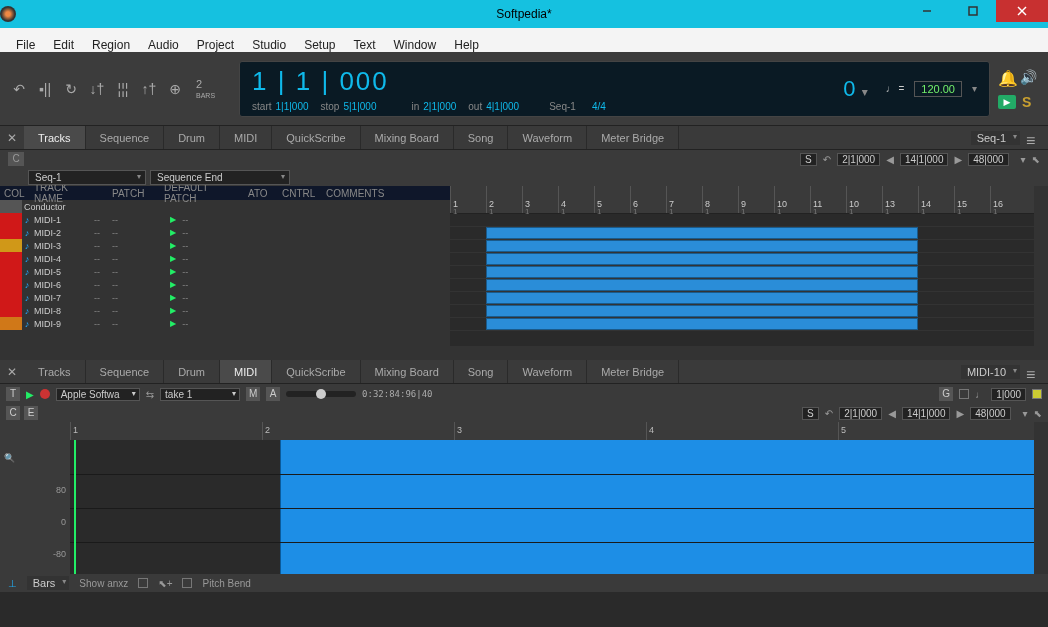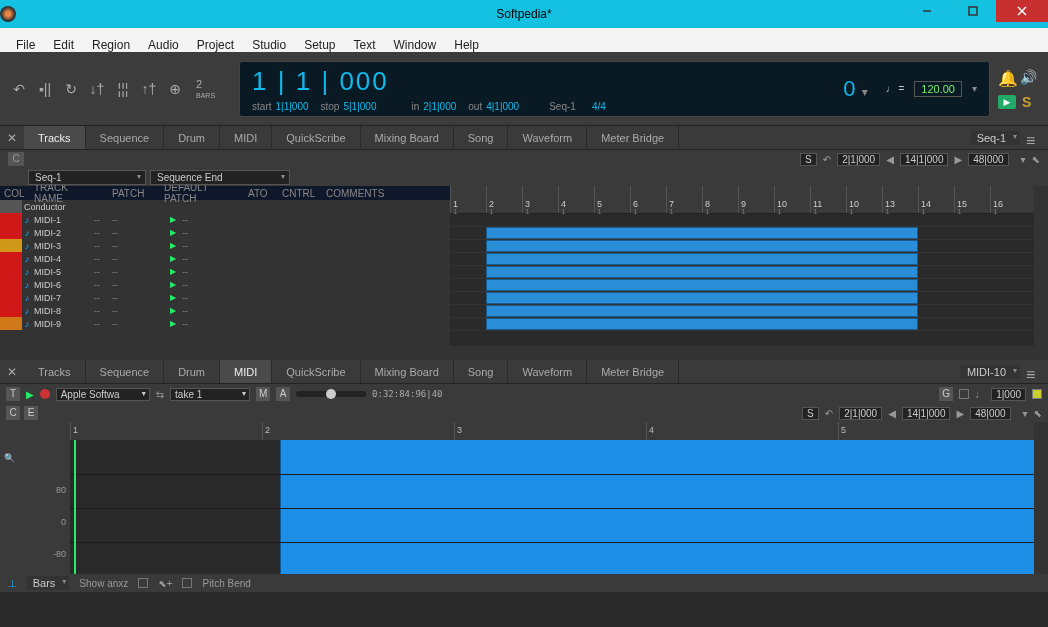--- a/index.html
+++ b/index.html
@@ -461,21 +461,21 @@
   <div class="viewtab-right">
     <div class="dd-small">MIDI-10</div>
     <div class="ham-icon">≡</div>
   </div>
 </div>
 
 <div class="midi-toolbar">
   <div class="mt-btn">T</div>
   <div class="mt-play">▶</div>
   <div class="mt-rec"></div>
-  <div class="mt-dd" style="width:94px">Apple Softwa</div>
+  <div class="mt-dd" style="width:84px">Apple Softwa</div>
   <span>⇆</span>
   <div class="mt-dd" style="width:80px">take 1</div>
   <div class="mt-btn">M</div>
   <div class="mt-btn">A</div>
   <div class="mt-slider"></div>
   <span class="mt-time">0:32:84:96|40</span>
   <div class="mt-right">
     <div class="mt-btn">G</div>
     <span class="chk"></span>
     <span>♩</span>

